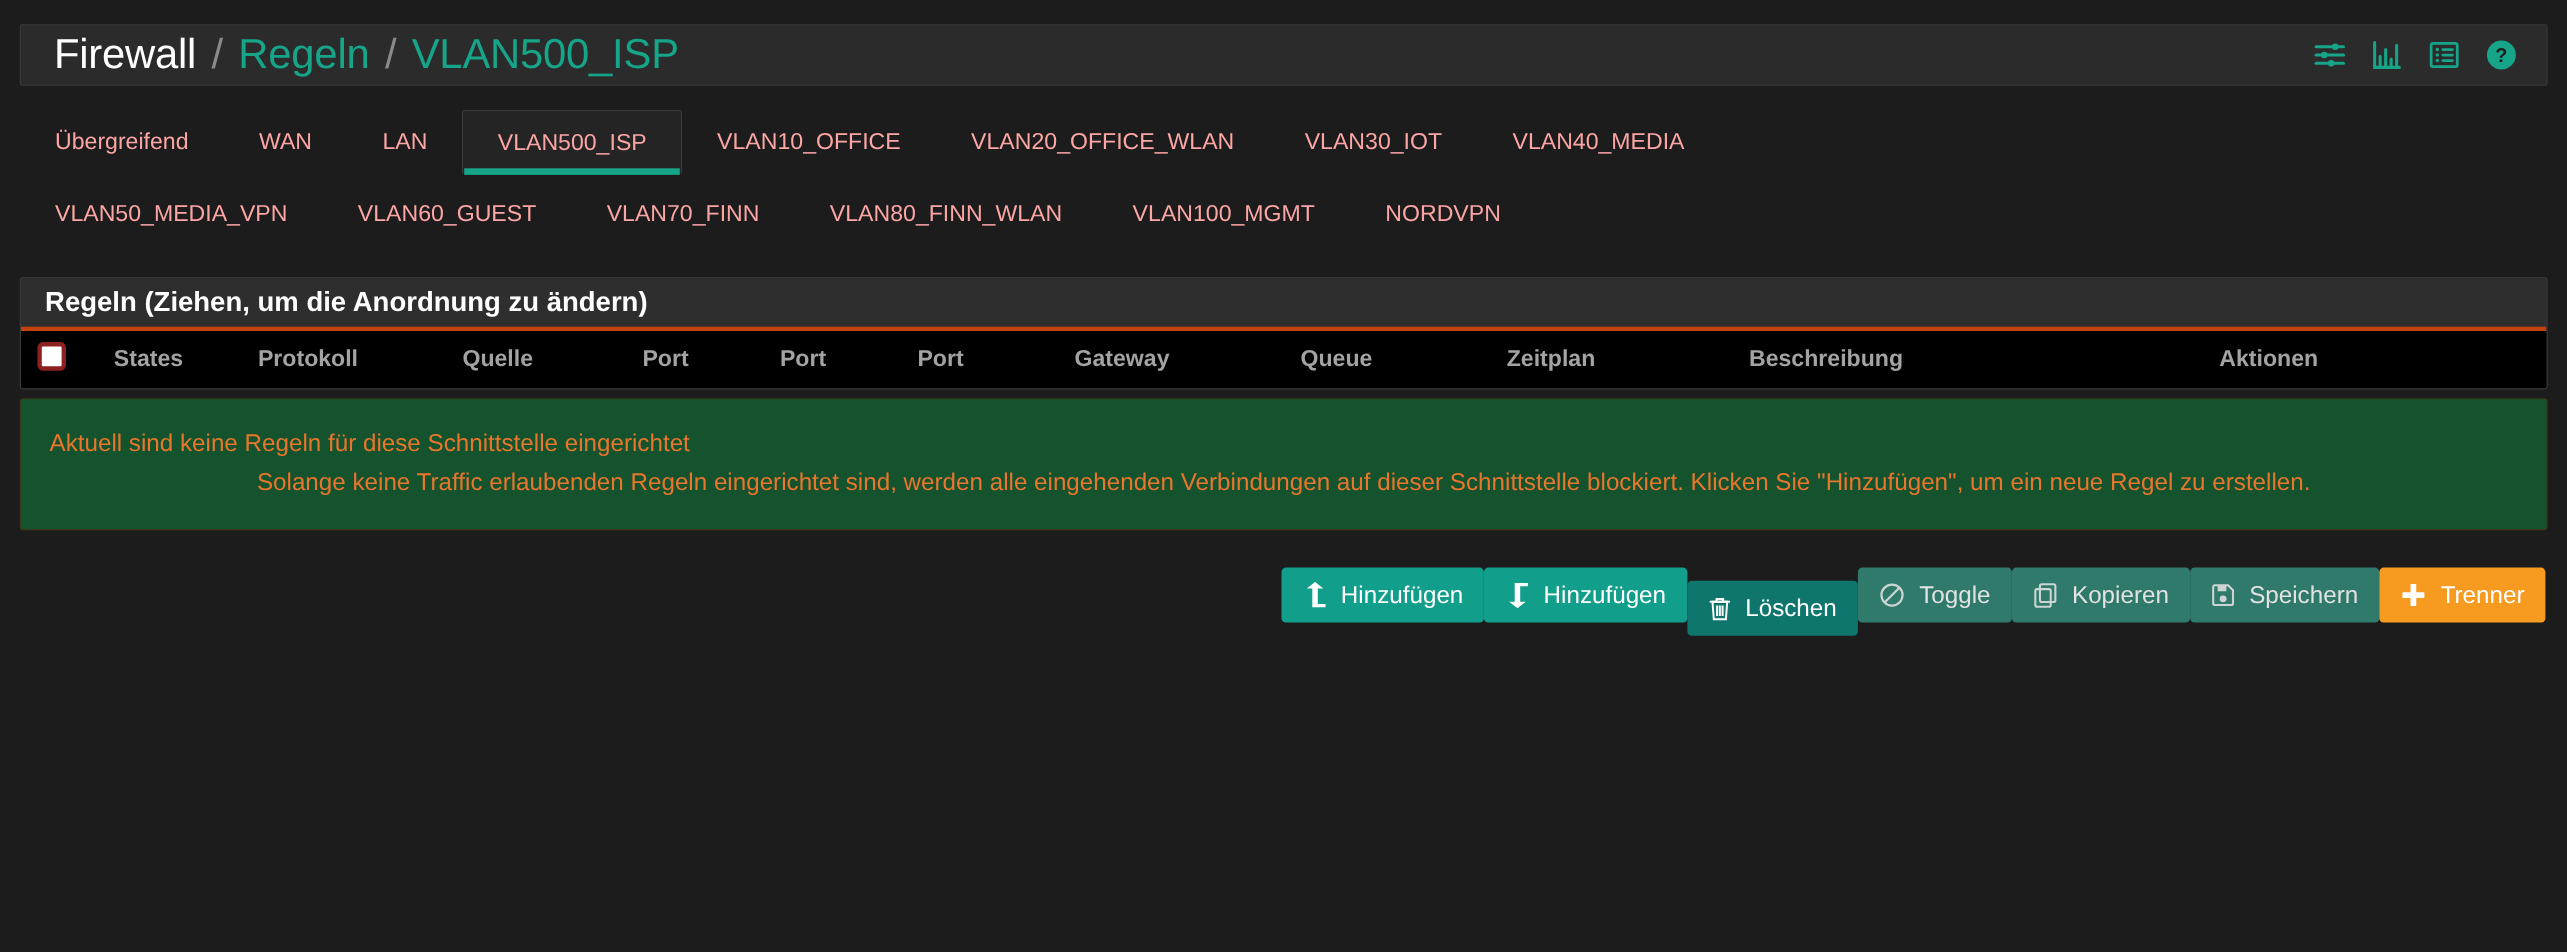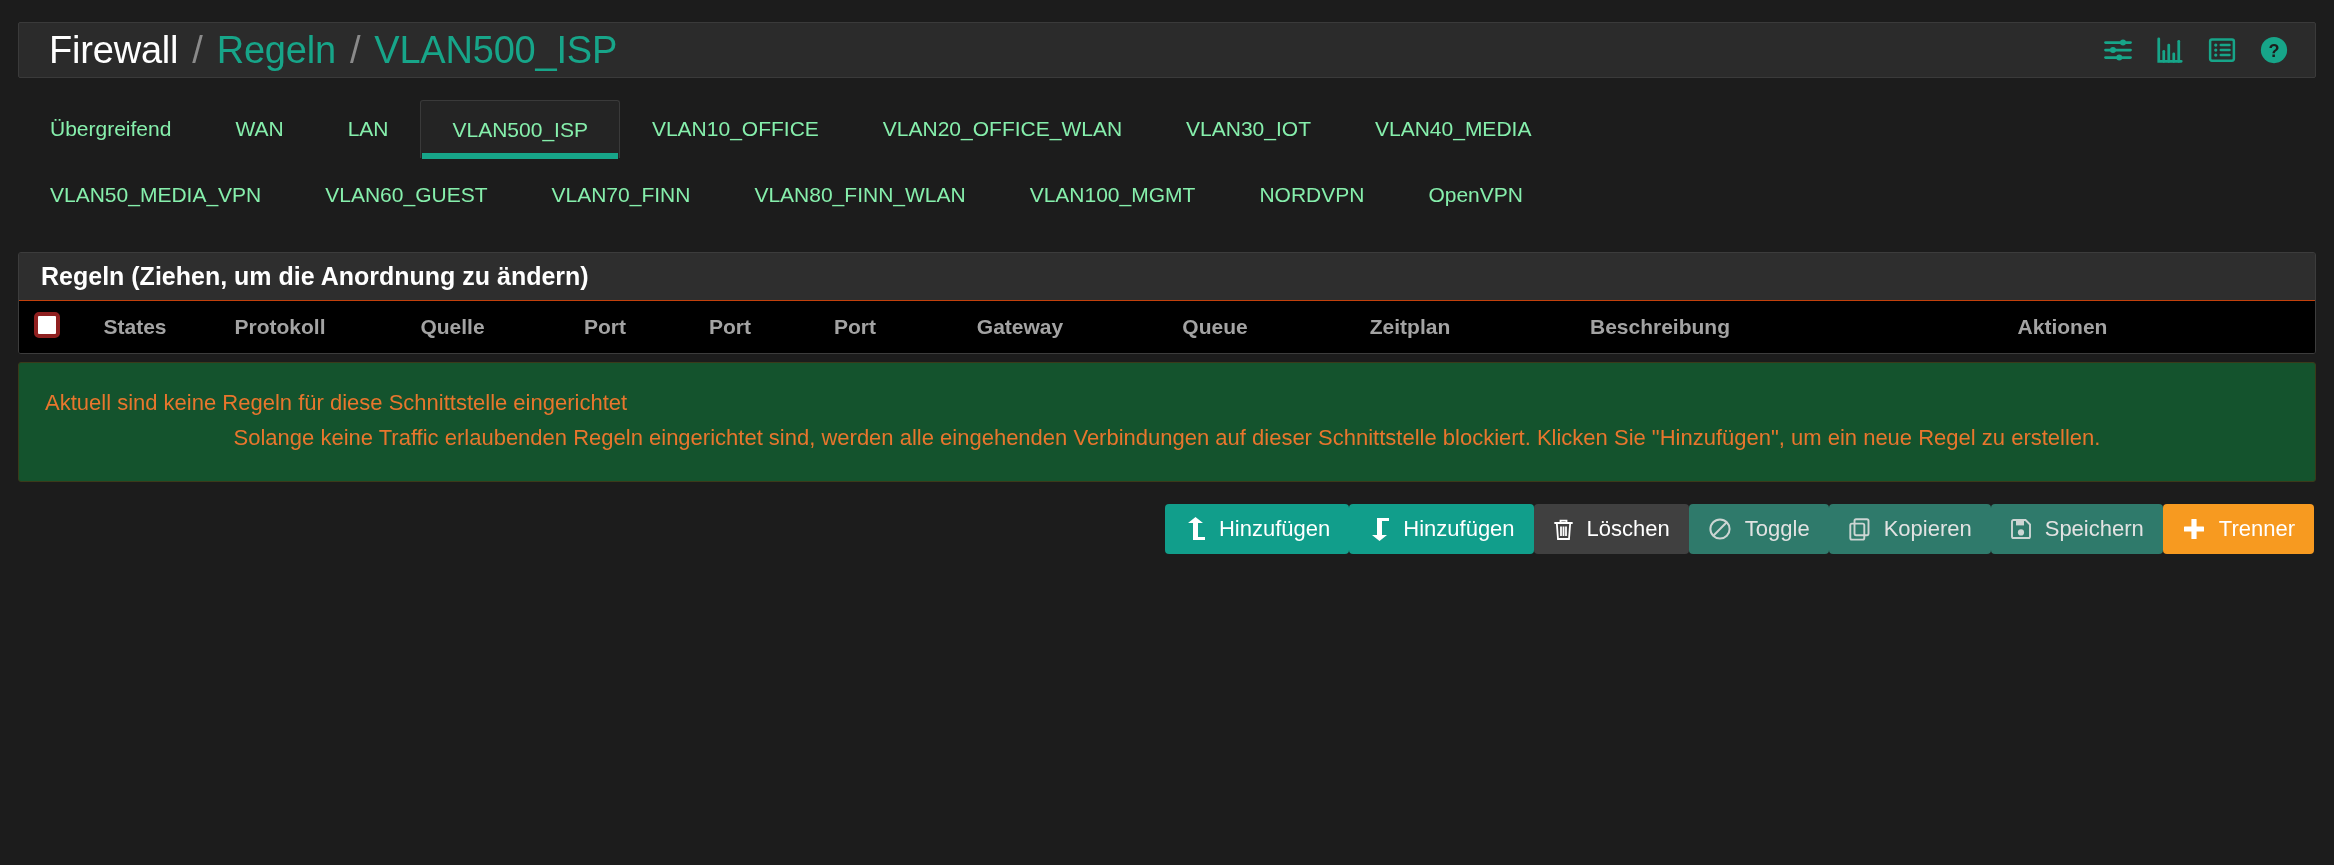--- a/index.html
+++ b/index.html
@@ -60,21 +60,21 @@
     display: flex;
     align-items: stretch;
     flex-wrap: nowrap;
   }
   .tab-row.row1 { height: 58px; }
   .tab-row.row2 { height: 58px; margin-top: 8px; }
   .tab {
     display: flex;
     align-items: center;
     justify-content: center;
-    color: #86efac;
+    color: #fca5a5;
     font-size: 21px;
     white-space: nowrap;
     padding: 0 31px;
     position: relative;
     cursor: pointer;
     border: 1px solid transparent;
     border-radius: 3px 3px 0 0;
   }
   .tab.active {
     background: #242424;
@@ -96,21 +96,21 @@
     border-radius: 3px;
     overflow: hidden;
     background: #2b2b2b;
   }
   .panel-head {
     height: 48px;
     background: #2e2e2e;
     display: flex;
     align-items: center;
     padding-left: 22px;
-    border-bottom: 1px solid #c2410c;
+    border-bottom: 4px solid #c2410c;
   }
   .panel-head-title {
     color: #ffffff;
     font-size: 25px;
     font-weight: bold;
   }
 
   table.rules {
     width: 100%;
     border-collapse: collapse;
@@ -179,21 +179,21 @@
     border: none;
     border-radius: 4px;
     font-size: 22px;
     color: #ffffff;
     cursor: pointer;
     white-space: nowrap;
     font-family: "Liberation Sans", sans-serif;
   }
   .btn svg { display: block; }
   .btn-teal    { background: #119e8b; }
-  .btn-red     { background: #404040; }
+  .btn-red     { background: #0f766e; margin-top: 24px; }
   .btn-muted   { background: #2f7a6b; color: #e2e2e2; }
   .btn-orange  { background: #f79a20; }
   .btn-muted svg { opacity: .88; }
 </style>
 </head>
 <body>
 
 <div class="page">
 
   <div class="header-bar">
@@ -283,23 +283,20 @@
           <span>VLAN70_FINN</span>
         </div>
       <div class="tab">
           <span>VLAN80_FINN_WLAN</span>
         </div>
       <div class="tab">
           <span>VLAN100_MGMT</span>
         </div>
       <div class="tab">
           <span>NORDVPN</span>
-        </div>
-      <div class="tab">
-          <span>OpenVPN</span>
         </div>
     </div>
   </div>
 
   <div class="panel">
     <div class="panel-head">
       <span class="panel-head-title">Regeln (Ziehen, um die Anordnung zu ändern)</span>
     </div>
 
     <table class="rules">

